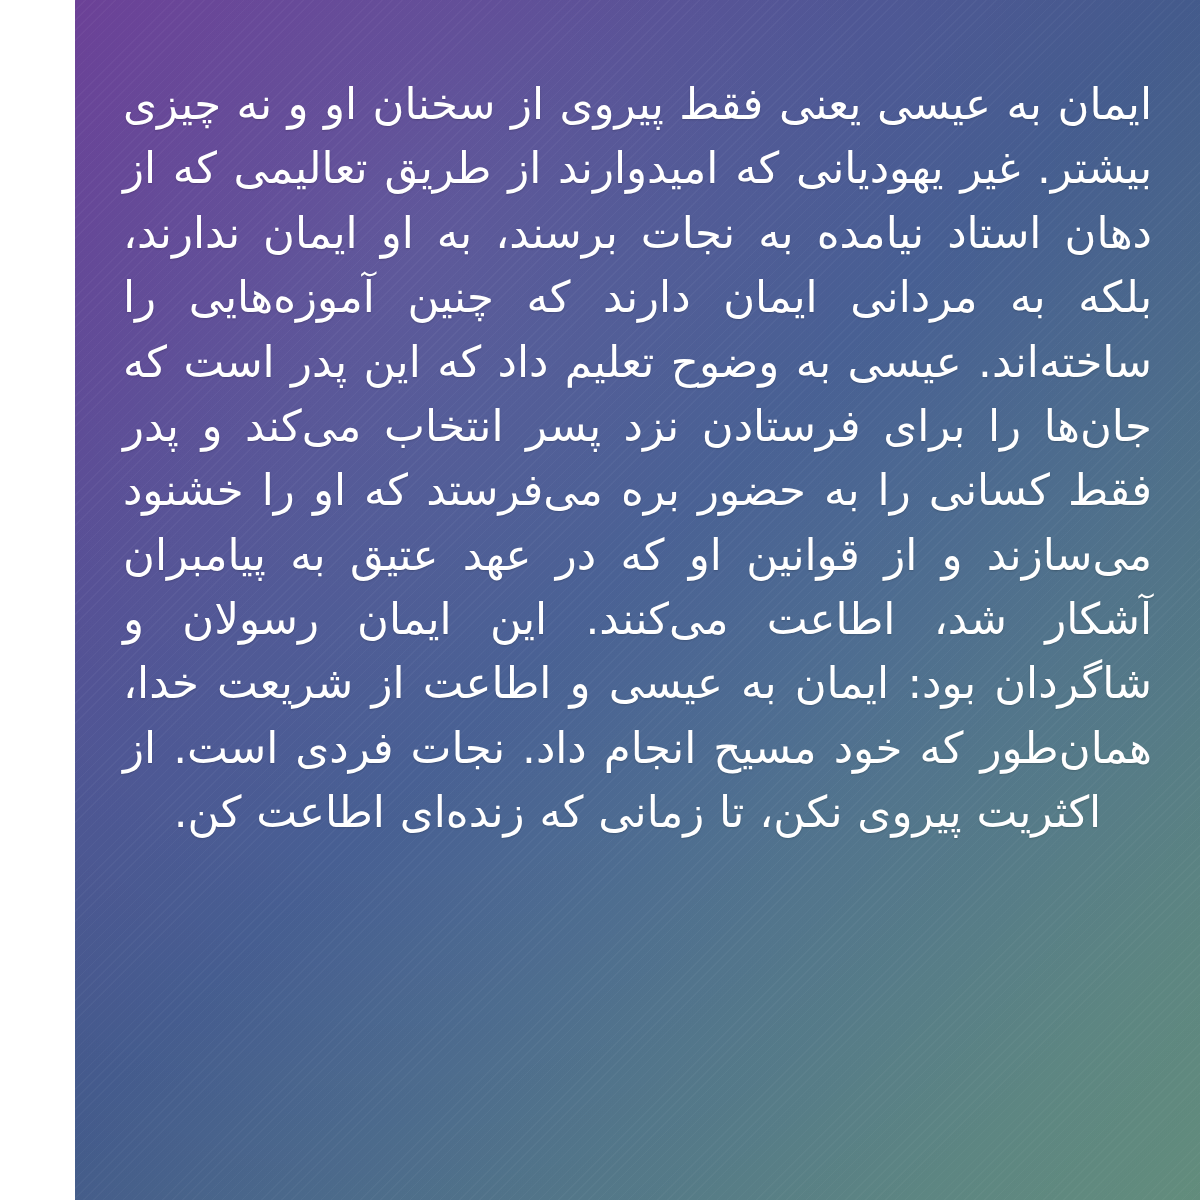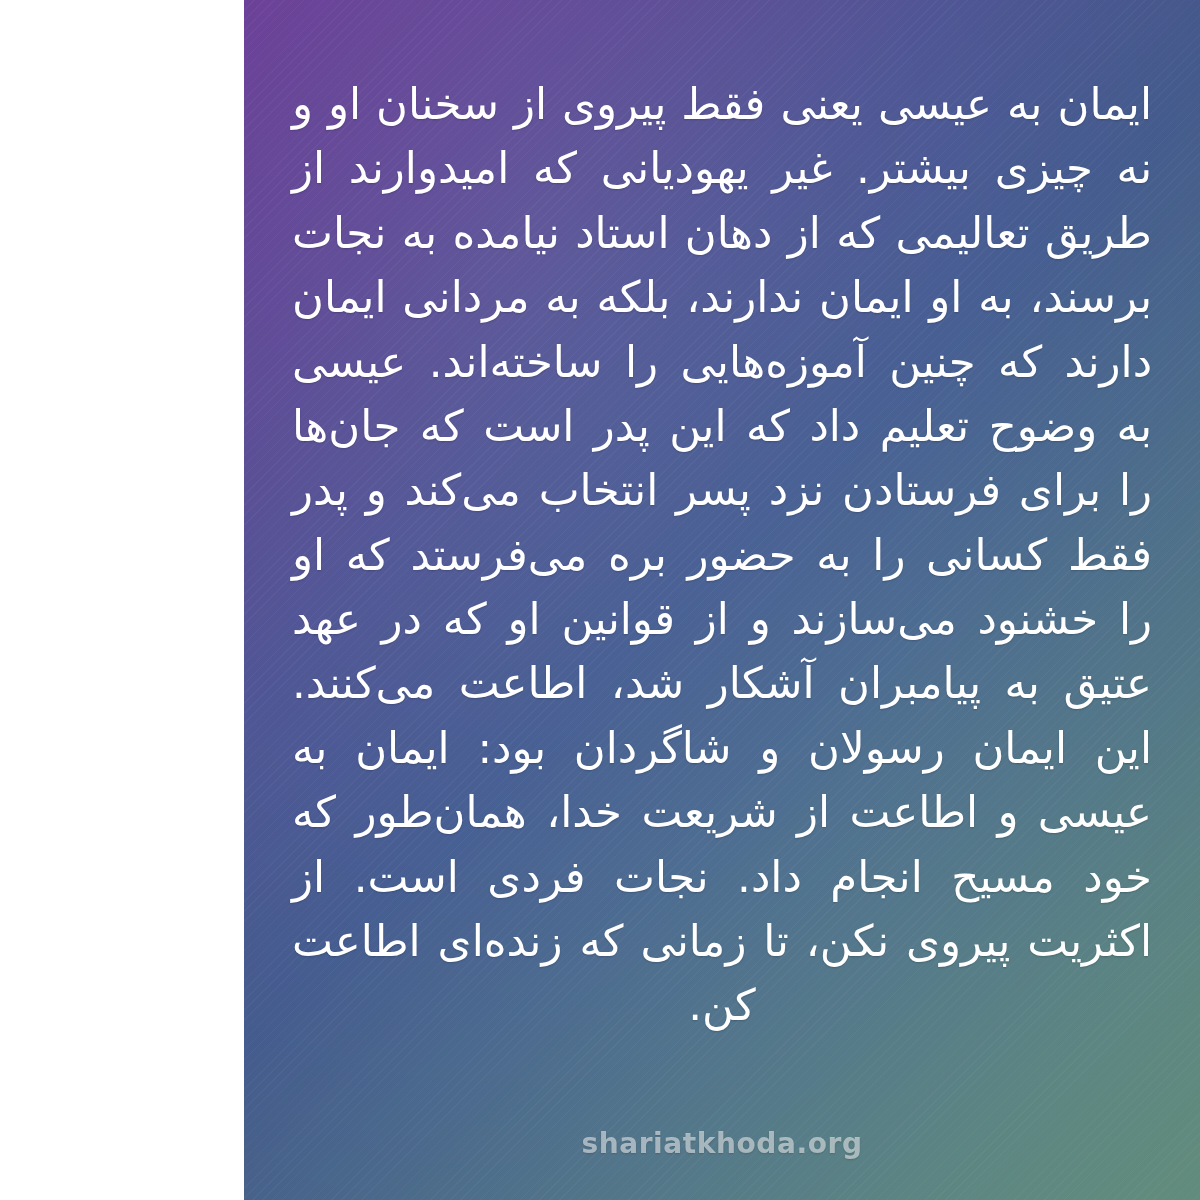--- a/index.html
+++ b/index.html
@@ -9,21 +9,21 @@
     height: 1200px;
     overflow: hidden;
   }
 
   body {
     font-family: "DejaVu Sans", sans-serif;
   }
 
   .poster {
     position: relative;
-    width: 956px;
+    width: 1125px;
     height: 1200px;
     box-sizing: border-box;
     background:
       linear-gradient(135deg, #6a3f96 0%, #5d4a96 18%, #4f5795 34%, #475f93 48%, #4f6f92 62%, #59808f 76%, #64908c 88%, #6d9c8a 100%);
     overflow: hidden;
   }
 
   
   .texture {
     position: absolute;
@@ -91,17 +91,14 @@
 </head>
 <body>
 
 <div class="poster">
   <div class="texture"></div>
   <div class="vignette"></div>
 
   <div class="content">
     <p class="quote">ایمان به عیسی یعنی فقط پیروی از سخنان او و نه چیزی بیشتر. غیر یهودیانی که امیدوارند از طریق تعالیمی که از دهان استاد نیامده به نجات برسند، به او ایمان ندارند، بلکه به مردانی ایمان دارند که چنین آموزه‌هایی را ساخته‌اند. عیسی به وضوح تعلیم داد که این پدر است که جان‌ها را برای فرستادن نزد پسر انتخاب می‌کند و پدر فقط کسانی را به حضور بره می‌فرستد که او را خشنود می‌سازند و از قوانین او که در عهد عتیق به پیامبران آشکار شد، اطاعت می‌کنند. این ایمان رسولان و شاگردان بود: ایمان به عیسی و اطاعت از شریعت خدا، همان‌طور که خود مسیح انجام داد. نجات فردی است. از اکثریت پیروی نکن، تا زمانی که زنده‌ای اطاعت کن.</p>
 
-    <div class="footer">
-      <span class="watermark">shariatkhoda.org</span>
-    </div>
   </div>
 </div>
 
 </body></html>

